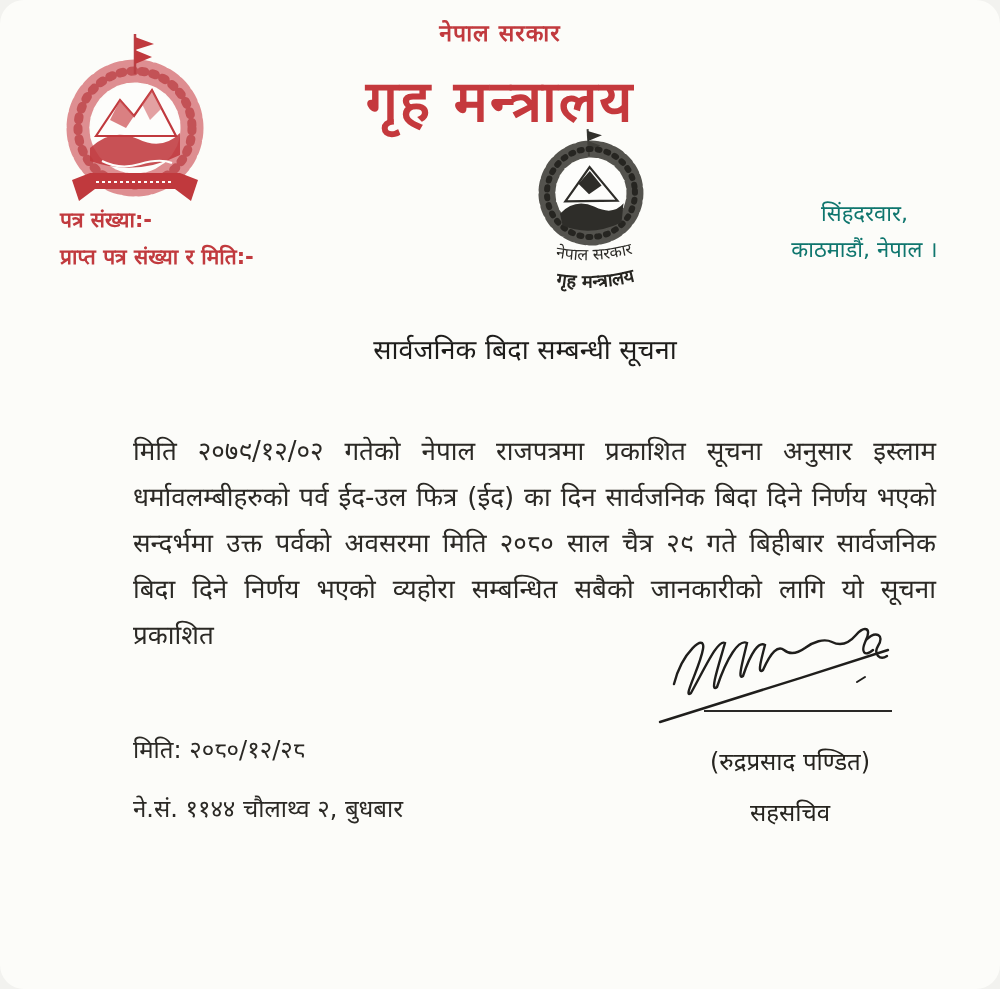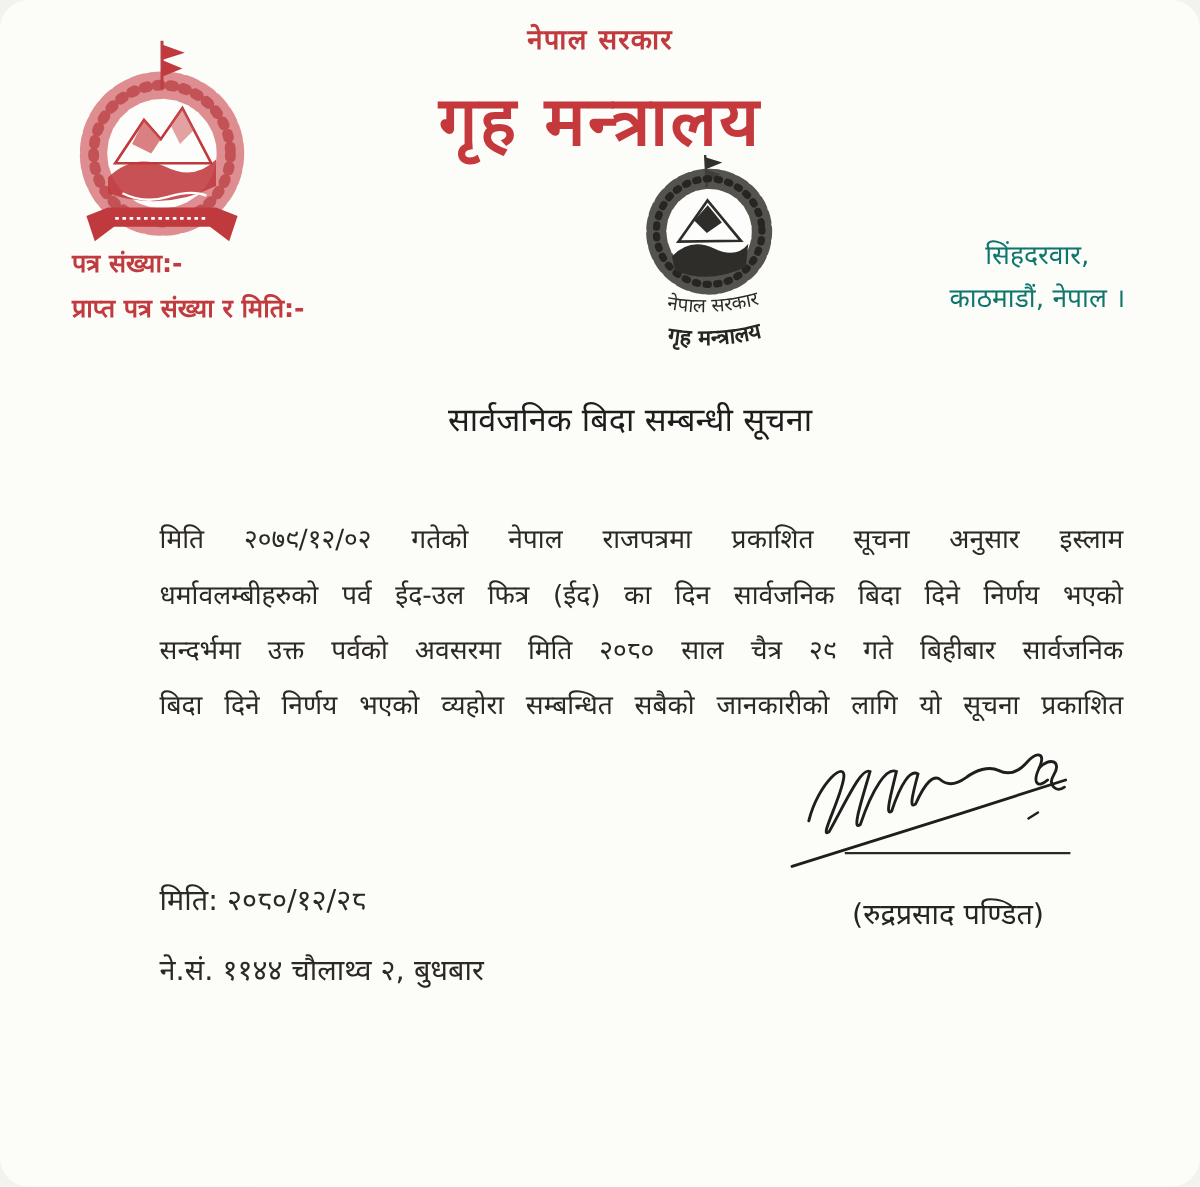--- a/index.html
+++ b/index.html
@@ -38,21 +38,21 @@
     text-align:center;color:#0f766e;font-size:22px;line-height:36px;font-weight:500;
   }
   
   .subject{
     position:absolute;top:330px;left:0;width:100%;
     text-align:center;font-size:27px;font-weight:500;color:#1e1d1b;padding-left:25px;
   }
   
   .body-text{
     position:absolute;left:133px;top:428px;width:803px;
-    font-size:22px;color:#2b2925;
+    font-size:26px;color:#2b2925;
   }
   .body-line{height:46px;line-height:46px;white-space:nowrap;}
   .body-line.justify{
     white-space:normal;
     text-align:justify;text-align-last:justify;
   }
   
   .date-block{
     position:absolute;left:133px;top:732px;
     font-size:24px;color:#2b2925;
@@ -141,14 +141,15 @@
   <svg class="signature-svg" width="268" height="138" viewBox="0 0 268 138">
     <g fill="none" stroke="#1f1e1c" stroke-width="2.4" stroke-linecap="round">
       <path d="M22,72 C30,40 54,20 51,37 C48,55 30,88 39,81 C54,54 66,27 73,31 C67,52 57,82 65,75 C75,45 87,27 95,31 C91,48 85,69 91,64 C99,40 107,29 113,33 C109,48 105,63 111,58 C119,40 126,33 132,38 C138,43 146,41 153,36 C161,30 172,26 180,30 C190,35 198,30 204,23 C212,14 220,15 214,28 C208,41 213,45 221,38"></path>
       <path d="M214,28 C224,18 233,23 226,34 C221,42 228,49 235,44"></path>
       <path d="M8,110 C62,93 162,62 236,38"></path>
       <path d="M205,70 L213,65" stroke-width="2"></path>
     </g>
     <path d="M52,99 L240,99" stroke="#2a2927" stroke-width="1.8" fill="none"></path>
   </svg>
   <div class="signatory-name">(रुद्रप्रसाद पण्डित)</div>
+  <div class="signatory-title">सहसचिव</div>
 
 </div>
 
 </body></html>

